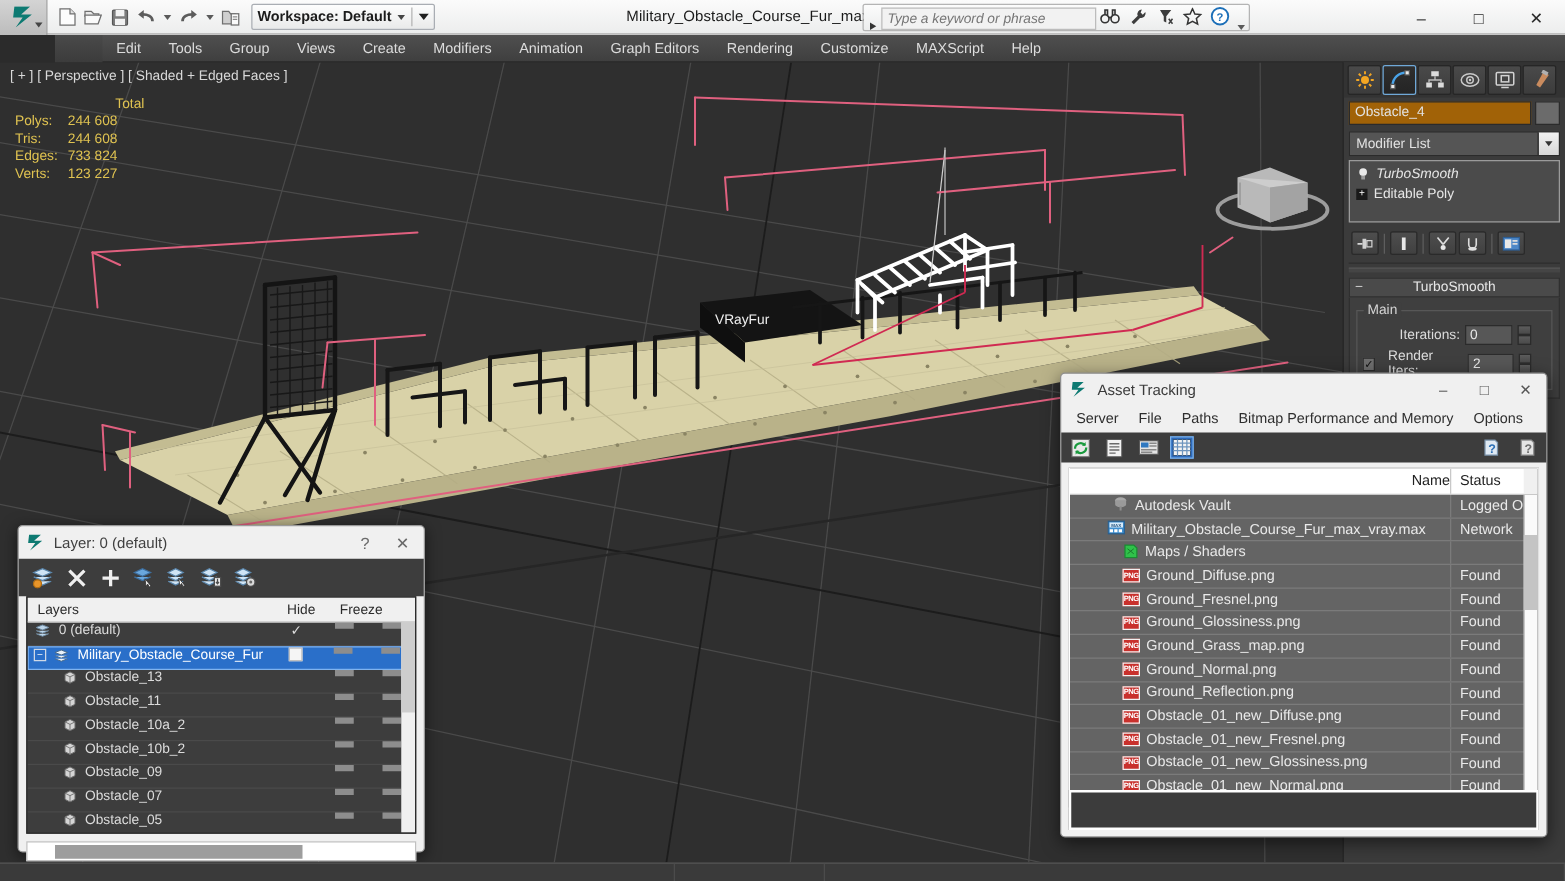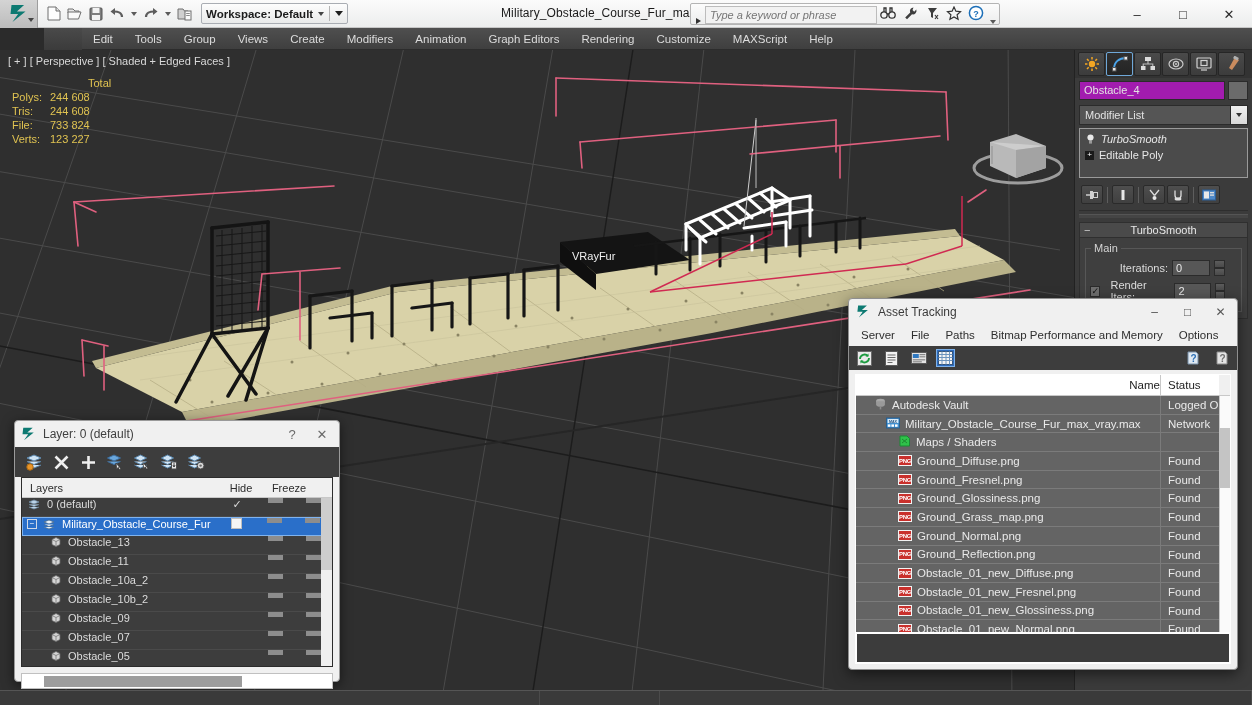--- a/index.html
+++ b/index.html
@@ -114,21 +114,21 @@
   .cp-tabs { display:flex; gap:1px; padding:2px 3px; background:#333; }
   .cp-tab {
     width:27px;height:24px; background:linear-gradient(#4a4a4a,#3c3c3c);
     border:1px solid #262626; border-radius:2px;
     display:flex;align-items:center;justify-content:center;
   }
   .cp-tab.active { background:linear-gradient(#2f2f2f,#242424); border-color:#6fa8d8; }
 
   .cp-name-row { display:flex; gap:3px; padding:3px 4px 2px 4px; }
   .cp-name {
-    flex:1; height:19px; background:#a21caf; border:1px solid #2b2b2b;
+    flex:1; height:19px; background:#a16207; border:1px solid #2b2b2b;
     color:#e2e2e2; font-size:11px; padding:0 4px; line-height:17px;
   }
   .cp-color { width:20px; height:19px; background:#6b6b6b; border:1px solid #2b2b2b; }
 
   .cp-modlist {
     margin:3px 4px; height:20px; background:#555; border:1px solid #2b2b2b;
     display:flex;align-items:center; padding-left:5px; font-size:11px; color:#e2e2e2;
     position:relative;
   }
   .cp-modlist .dd {
@@ -255,21 +255,21 @@
             border-bottom:1px solid #7b7b7b; }
   .at-row .rn { flex:1; display:flex; align-items:center; gap:5px; border-right:1px solid #7b7b7b; }
   .at-row .rs { width:58px; padding-left:7px; line-height:18.7px; overflow:hidden; white-space:nowrap; }
   .at-sb { position:absolute; right:0; top:21px; width:11px; bottom:0; background:#fafafa;
            border-left:1px solid #c8c8c8; }
   .at-sb-thumb { position:absolute; right:0; top:32px; width:11px; height:60px; background:#c4c4c4; }
   .at-hsb { margin:1px 6px 0 6px; height:15px; background:#fff; border:1px solid #c8c8c8;
             position:relative; }
   .at-hsb-thumb { position:absolute; left:24px; top:2px; width:200px; height:10px; background:#9f9f9f; }
   .at-log { position:absolute; left:6px; right:6px; bottom:5px; height:32px;
-            background:#3c3c3c; border:2px solid #ffffff; } .ind1 { padding-left:18px; } .ind2 { padding-left:30px; }
+            background:#3c3c3c; border:2px solid #ffffff; } .ind1 { padding-left:34px; } .ind2 { padding-left:30px; }
   .ind3 { padding-left:42px; }
   .png-ico { width:14px; height:11px; background:#c9302c; border:1px solid #f2f2f2;
              display:flex;align-items:center;justify-content:center;
              font-size:6px; color:#fff; letter-spacing:-.3px; font-weight:bold; flex:none; }
 
   
   .bottombar { position:absolute; left:0; top:690px; width:1252px; height:15px;
                background:#3a3a3a; border-top:1px solid #555; display:flex; }
   .bb-cell { height:14px; border-right:1px solid #4b4b4b; }
 </style>
@@ -623,21 +623,21 @@
             </tr>
         <tr>
               <td class="k">Polys:</td>
             <td>244 608</td>
             </tr>
         <tr>
               <td class="k">Tris:</td>
             <td>244 608</td>
             </tr>
         <tr>
-              <td class="k">File:</td>
+              <td class="k">Edges:</td>
             <td>733 824</td>
             </tr>
         <tr>
               <td class="k">Verts:</td>
             <td>123 227</td>
             </tr>
       </tbody>
         </table>
     </div>
 

